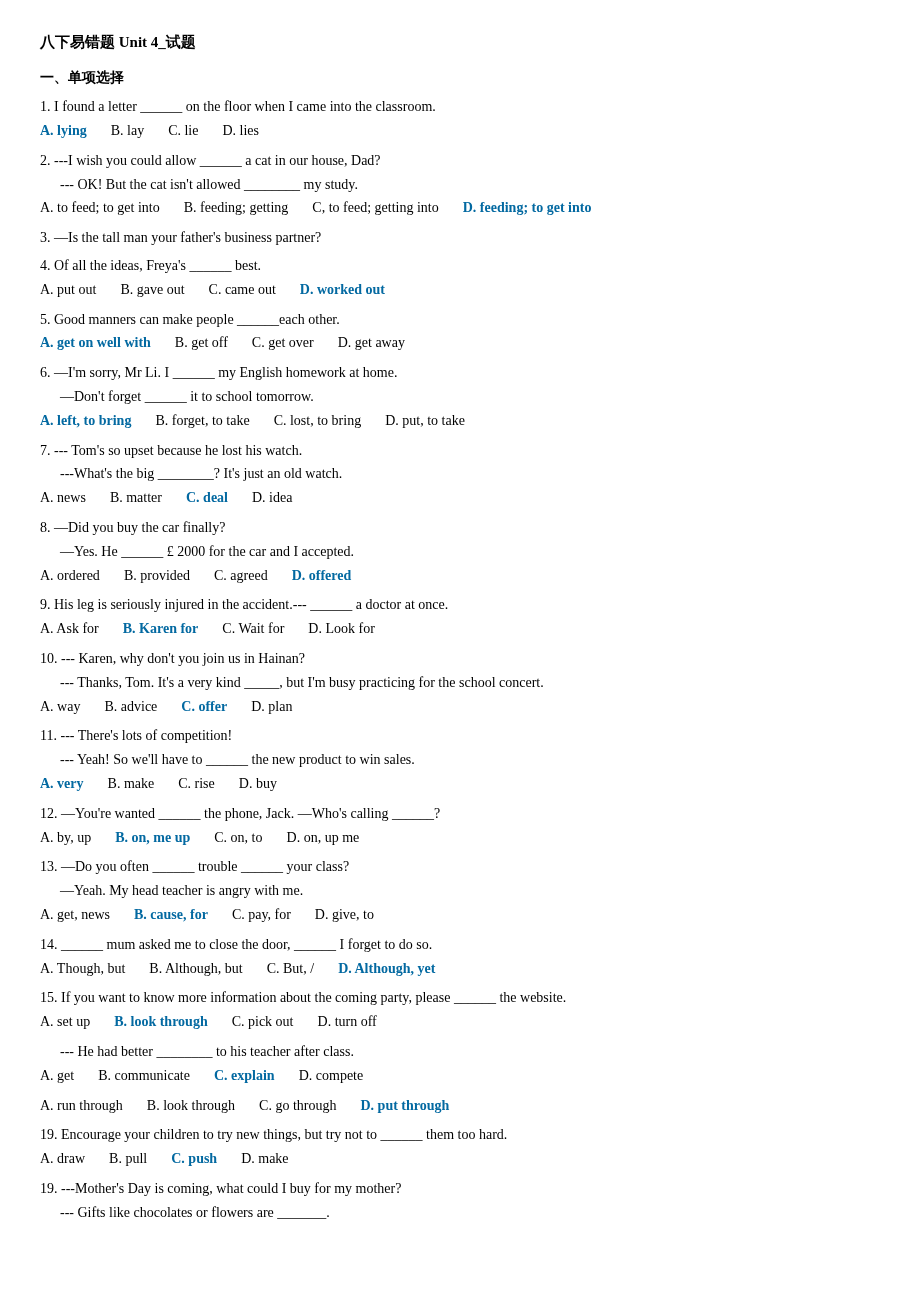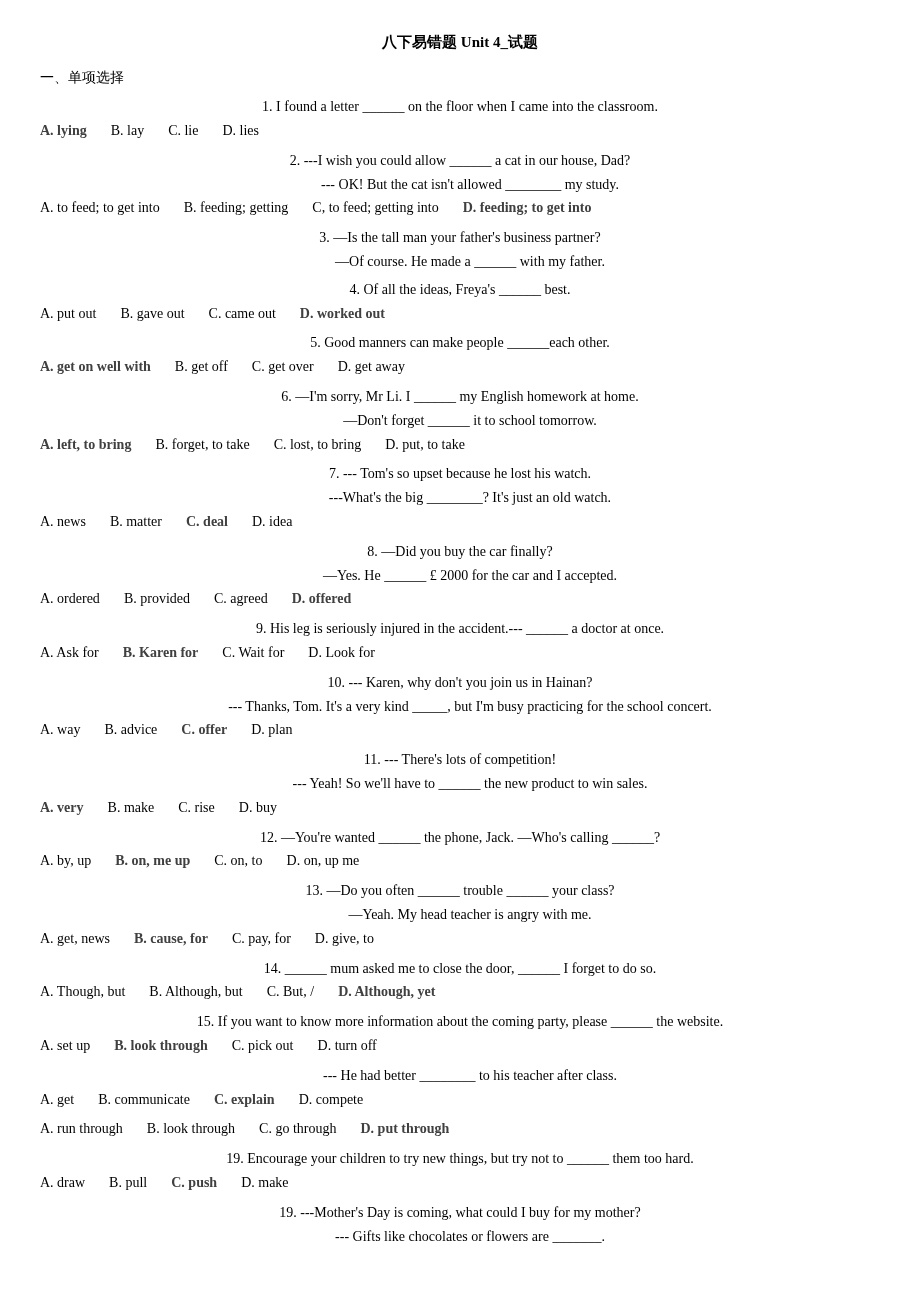--- a/index.html
+++ b/index.html
@@ -7,47 +7,46 @@
       background: #fff;
       font-family: "SimSun", "宋体", serif;
       font-size: 14px;
       color: #000;
       width: 920px;
       min-height: 1302px;
       padding: 30px 40px;
       line-height: 1.7;
     }
     .title {
-      text-align: center;
+      text-align: left;
       font-size: 15px;
       font-weight: bold;
       margin-bottom: 10px;
     }
     .section-title {
       font-size: 14px;
-      font-weight: normal;
+      font-weight: bold;
       margin-bottom: 6px;
     }
     .question {
       margin-bottom: 4px;
-      text-align: center;
     }
     .options {
       margin-bottom: 6px;
       display: flex;
       flex-wrap: wrap;
       gap: 0 8px;
     }
     .opt {
       display: inline-block;
       margin-right: 16px;
     }
     .bold-red {
       font-weight: bold;
-      color: #404040;
+      color: #0369a1;
     }
     .indent {
       padding-left: 20px;
     }
   </style>
 </head>
 <body>
 
 <div class="title">八下易错题  Unit 4_试题</div>
 <div class="section-title">一、单项选择</div>
@@ -67,21 +66,20 @@
       <div class="indent">--- OK! But the cat isn't allowed  ________  my study.</div>
       <div class="options">
         <span class="opt">A. to feed; to get into</span>
         <span class="opt">B. feeding; getting</span>
         <span class="opt">C, to feed; getting into</span>
         <span class="opt bold-red">D. feeding; to get into</span>
       </div>
     </div>
     <div class="question">
       <div>3. —Is the tall man your father's business partner?</div>
-      <div class="indent">—Of course. He made a ______  with my father.</div>
     </div>
     <div class="question">
       <div>4. Of all the ideas, Freya's ______  best.</div>
       <div class="options">
         <span class="opt">A. put out</span>
         <span class="opt">B. gave out</span>
         <span class="opt">C. came out</span>
         <span class="opt bold-red">D. worked out</span>
       </div>
     </div>

